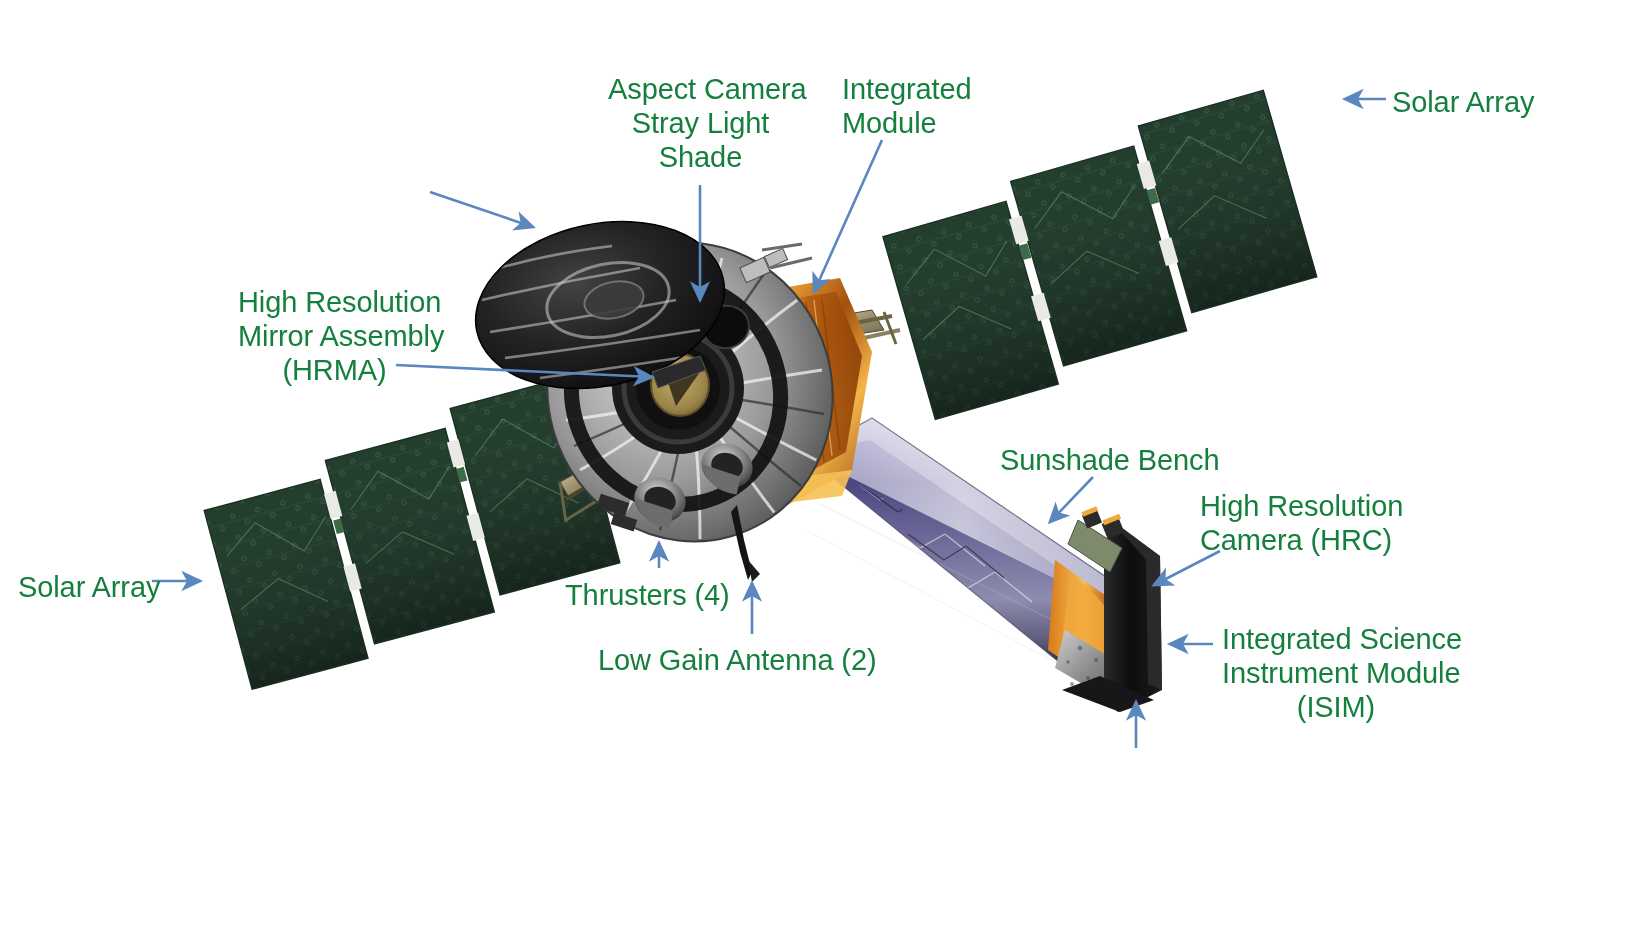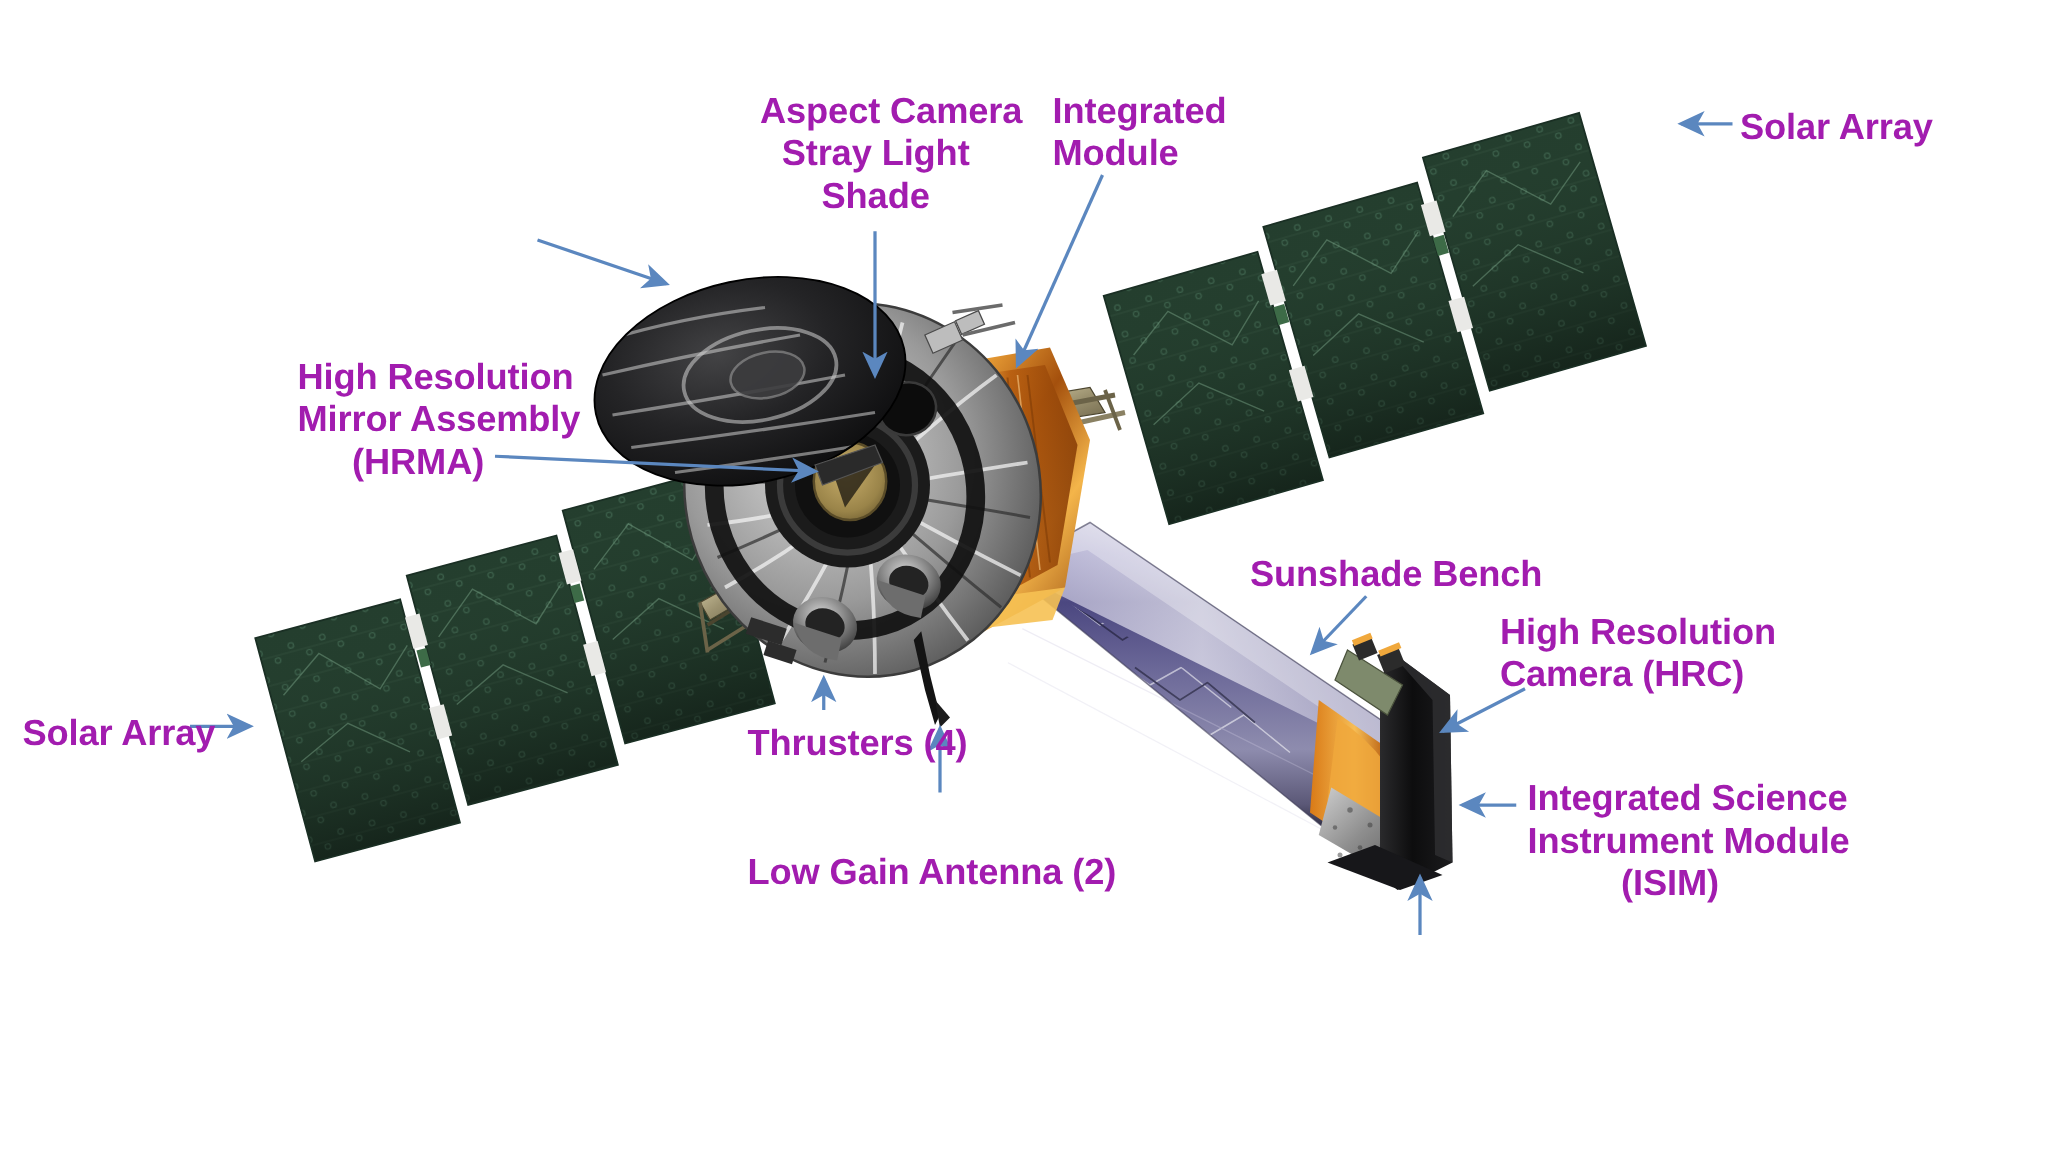--- a/index.html
+++ b/index.html
@@ -6,24 +6,24 @@
   body{
     width:1646px;height:939px;position:relative;overflow:hidden;
     font-family:"Liberation Sans","DejaVu Sans",sans-serif;
     background:#ffffff;
   }
   #stage{position:absolute;inset:0;width:1646px;height:939px;background:#fff;}
 
   
   .label{
     position:absolute;
-    color:#a21caf;
+    color:#15803d;
     font-size:29px;
     line-height:34px;
-    font-weight:700;
+    font-weight:400;
     white-space:pre;
     letter-spacing:-0.1px;
   }
   .label.center{text-align:center;}
   .label.left{text-align:left;}
 
   
   .overlay{position:absolute;left:0;top:0;width:1646px;height:939px;pointer-events:none;}
   .art{position:absolute;left:0;top:0;width:1646px;height:939px;}
 </style>
@@ -425,19 +425,19 @@
   <div class="label left" style="left:842px;  top:72px;  width:175px;">Integrated
 Module</div>
   <div class="label left" style="left:1392px; top:85px;">Solar Array</div>
   <div class="label center" style="left:238px;  top:285px; width:193px;">High Resolution
 Mirror Assembly
 (HRMA)</div>
   <div class="label left" style="left:1000px; top:443px;">Sunshade Bench</div>
   <div class="label left" style="left:1200px; top:489px; width:185px;">High Resolution
 Camera (HRC)</div>
   <div class="label left" style="left:18px;   top:570px;">Solar Array</div>
-  <div class="label left" style="left:565px;  top:578px;margin-left:33px;">Thrusters (4)</div>
+  <div class="label left" style="left:565px;  top:578px;">Thrusters (4)</div>
   <div class="label center" style="left:1222px; top:622px; width:228px;">Integrated Science
 Instrument Module
 (ISIM)</div>
-  <div class="label left" style="left:598px;  top:643px;margin-top:38px;">Low Gain Antenna (2)</div>
+  <div class="label left" style="left:598px;  top:643px;">Low Gain Antenna (2)</div>
 
 </div>
 
 </body></html>

